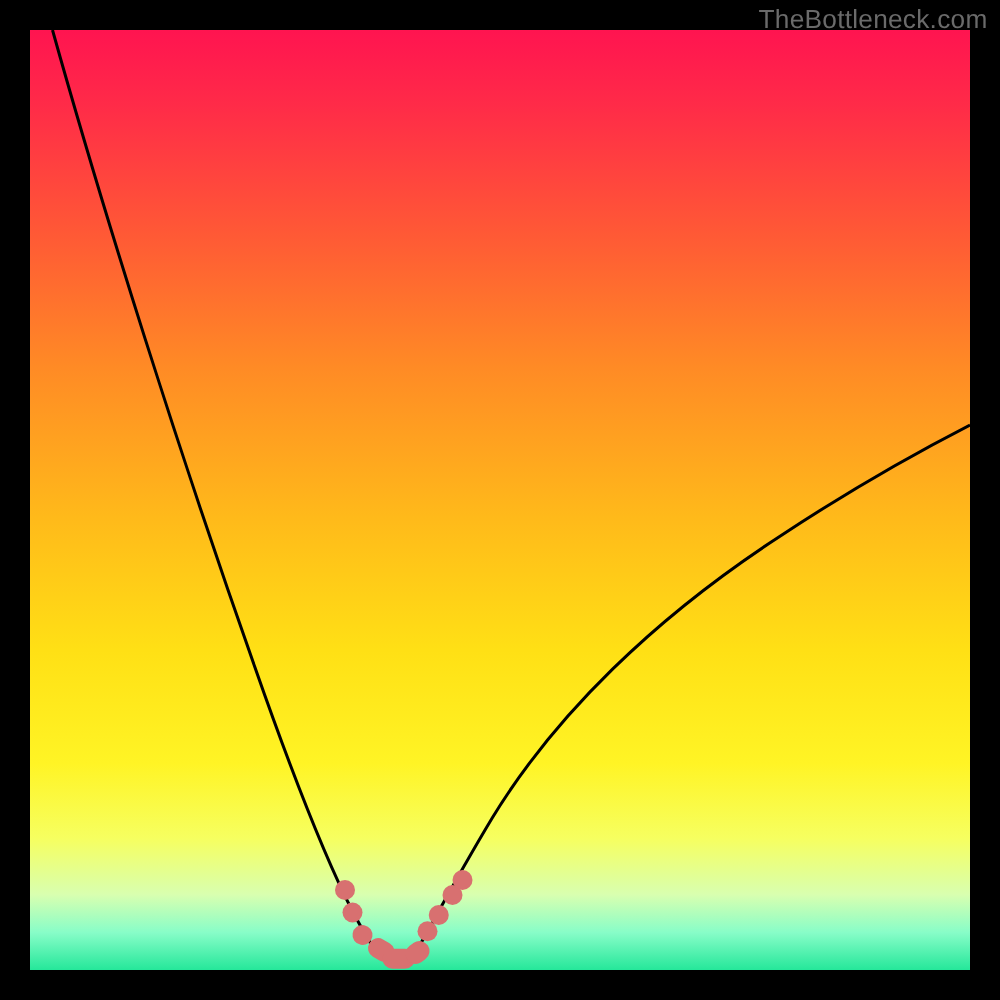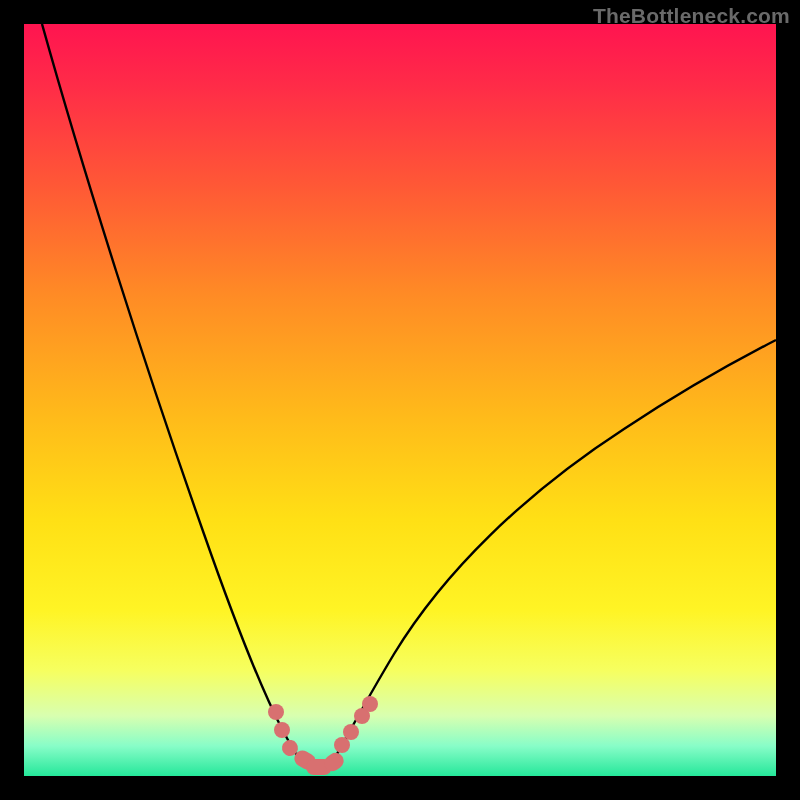--- a/index.html
+++ b/index.html
@@ -30,21 +30,21 @@
       #88fdc8 96%,
       #25e79a 100%
     );
   }
   .watermark {
     position: absolute;
     top: 4px;
     right: 10px;
     color: #6a6a6a;
     font-size: 21px;
-    font-weight: 700;
+    font-weight: 400;
     letter-spacing: 0.2px;
     z-index: 10;
     font-family: Arial, sans-serif;
   }
   svg.curve {
     position: absolute;
     left: 0;
     top: 0;
     width: 752px;
     height: 752px;

